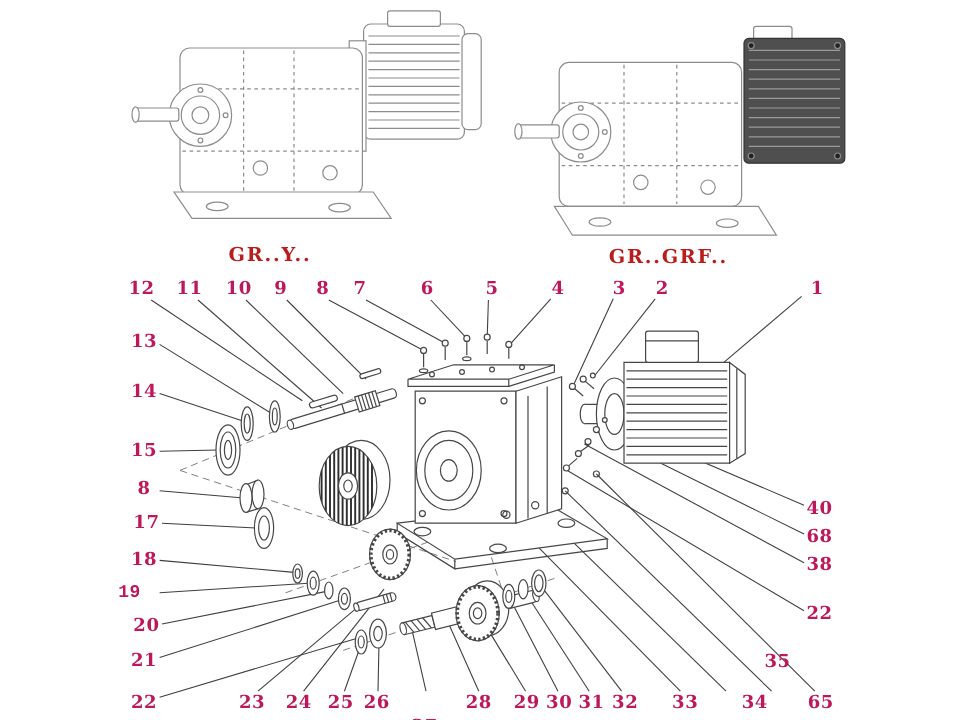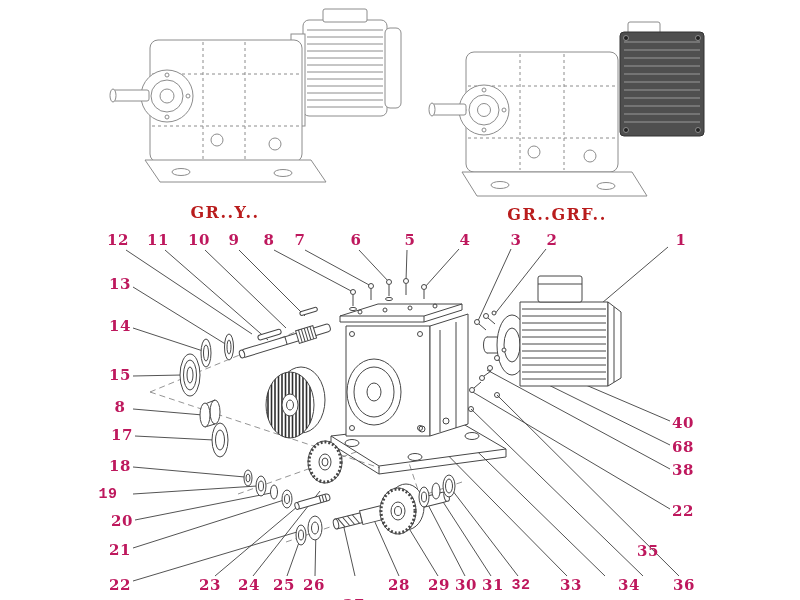--- a/index.html
+++ b/index.html
@@ -399,24 +399,24 @@
       <span class="callout" style="left: 120px; top: 585px;">22</span>
       <span class="callout" style="left: 210px; top: 585px;">23</span>
       <span class="callout" style="left: 249px; top: 585px;">24</span>
       <span class="callout" style="left: 284px; top: 585px;">25</span>
       <span class="callout" style="left: 314px; top: 585px;">26</span>
       <span class="callout" style="left: 354px; top: 585px; margin-top: 20px;">27</span>
       <span class="callout" style="left: 399px; top: 585px;">28</span>
       <span class="callout" style="left: 439px; top: 585px;">29</span>
       <span class="callout" style="left: 466px; top: 585px;">30</span>
       <span class="callout" style="left: 493px; top: 585px;">31</span>
-      <span class="callout" style="left: 521px; top: 585px; font-family: Liberation Mono, monospace;">32</span>
+      <span class="callout" style="left: 521px; top: 585px;">32</span>
       <span class="callout" style="left: 571px; top: 585px;">33</span>
       <span class="callout" style="left: 609px; top: 585px; margin-left: 20px;">34</span>
       <span class="callout" style="left: 648px; top: 551px;">35</span>
-      <span class="callout" style="left: 684px; top: 585px;">36</span>
+      <span class="callout" style="left: 684px; top: 585px;">65</span>
       <span class="callout" style="left: 683px; top: 511px;">22</span>
       <span class="callout" style="left: 683px; top: 470px;">38</span>
       <span class="callout" style="left: 683px; top: 447px;">68</span>
       <span class="callout" style="left: 683px; top: 423px;">40</span>
     </div>
 
 </div>
 
 </body></html>

